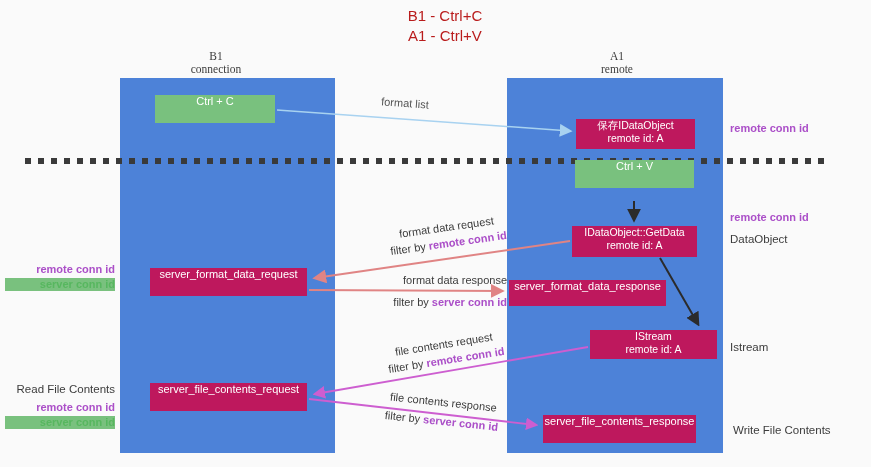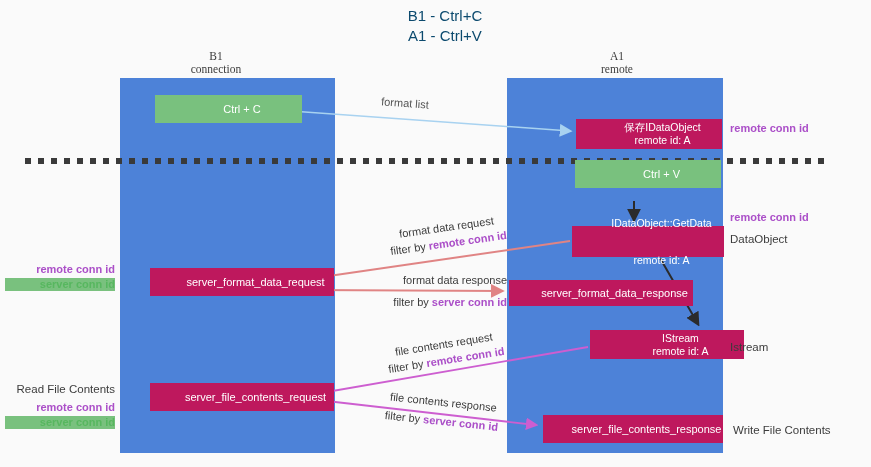--- a/index.html
+++ b/index.html
@@ -2,25 +2,25 @@
 <html><head>
 <meta charset="utf-8">
 <style>
   html,body{margin:0;padding:0;}
   #canvas{
     position:relative;width:871px;height:467px;background:#fafafa;
     font-family:"Liberation Sans","DejaVu Sans",sans-serif;overflow:hidden;
     color:#3c3c3c;
   }
   .abs{position:absolute;}
-  .title{left:345px;top:6px;width:200px;text-align:center;font-size:15px;line-height:20px;color:#0c4a6e;}
+  .title{left:345px;top:6px;width:200px;text-align:center;font-size:15px;line-height:20px;color:#b91c1c;}
   .col-header{text-align:center;font-size:11.5px;line-height:13px;color:#3c3c3c;font-family:Liberation Serif, serif;}
   .column{background:#4d82d8;}
-  .node{display:flex;flex-direction:column;align-items:center;justify-content:center;
-        color:#fff;text-align:center;font-size:11px;line-height:13px;padding-left:27px;}
+  .node{display:flex;flex-direction:column;align-items:center;
+        color:#fff;text-align:center;font-size:11px;line-height:13px;}
   .green{background:#79c17e;}
   .orange{background:#be185d;}
   .dashed{height:6px;background:repeating-linear-gradient(90deg,#3a3a3a 0 6px,rgba(0,0,0,0) 6px 13px);}
   .ann{font-size:11px;line-height:13px;white-space:nowrap;}
   .ann.purple{color:#ab4fc8;font-weight:bold;}
   .ann.green{color:#57b75f;font-weight:bold;}
   .ann.dark{color:#3c3c3c;}
   .left-ann{width:110px;text-align:right;}
   .edge-label{font-size:11px;line-height:16px;text-align:center;color:#3c3c3c;white-space:nowrap;}
   .edge-label .key{font-weight:bold;color:#ab4fc8;}
@@ -85,21 +85,21 @@
     <span>server_file_contents_request</span>
   </div>
 
   <div class="abs node orange" style="left:576px;top:119px;width:119px;height:30px;font-size:10.5px;">
     <span>保存IDataObject</span>
     <span>remote id: A</span>
   </div>
   <div class="abs node green" style="left:575px;top:160px;width:119px;height:28px;">
     <span>Ctrl + V</span>
   </div>
-  <div class="abs node orange" style="left:572px;top:226px;width:125px;height:31px;font-size:10.5px;gap:24px;">
+  <div class="abs node orange" style="left:572px;top:226px;width:125px;height:31px;font-size:10.5px;">
     <span>IDataObject::GetData</span>
     <span>remote id: A</span>
   </div>
   <div class="abs node orange" style="left:509px;top:280px;width:157px;height:26px;">
     <span>server_format_data_response</span>
   </div>
   <div class="abs node orange" style="left:590px;top:330px;width:127px;height:29px;font-size:10.5px;">
     <span>IStream</span>
     <span>remote id: A</span>
   </div>

